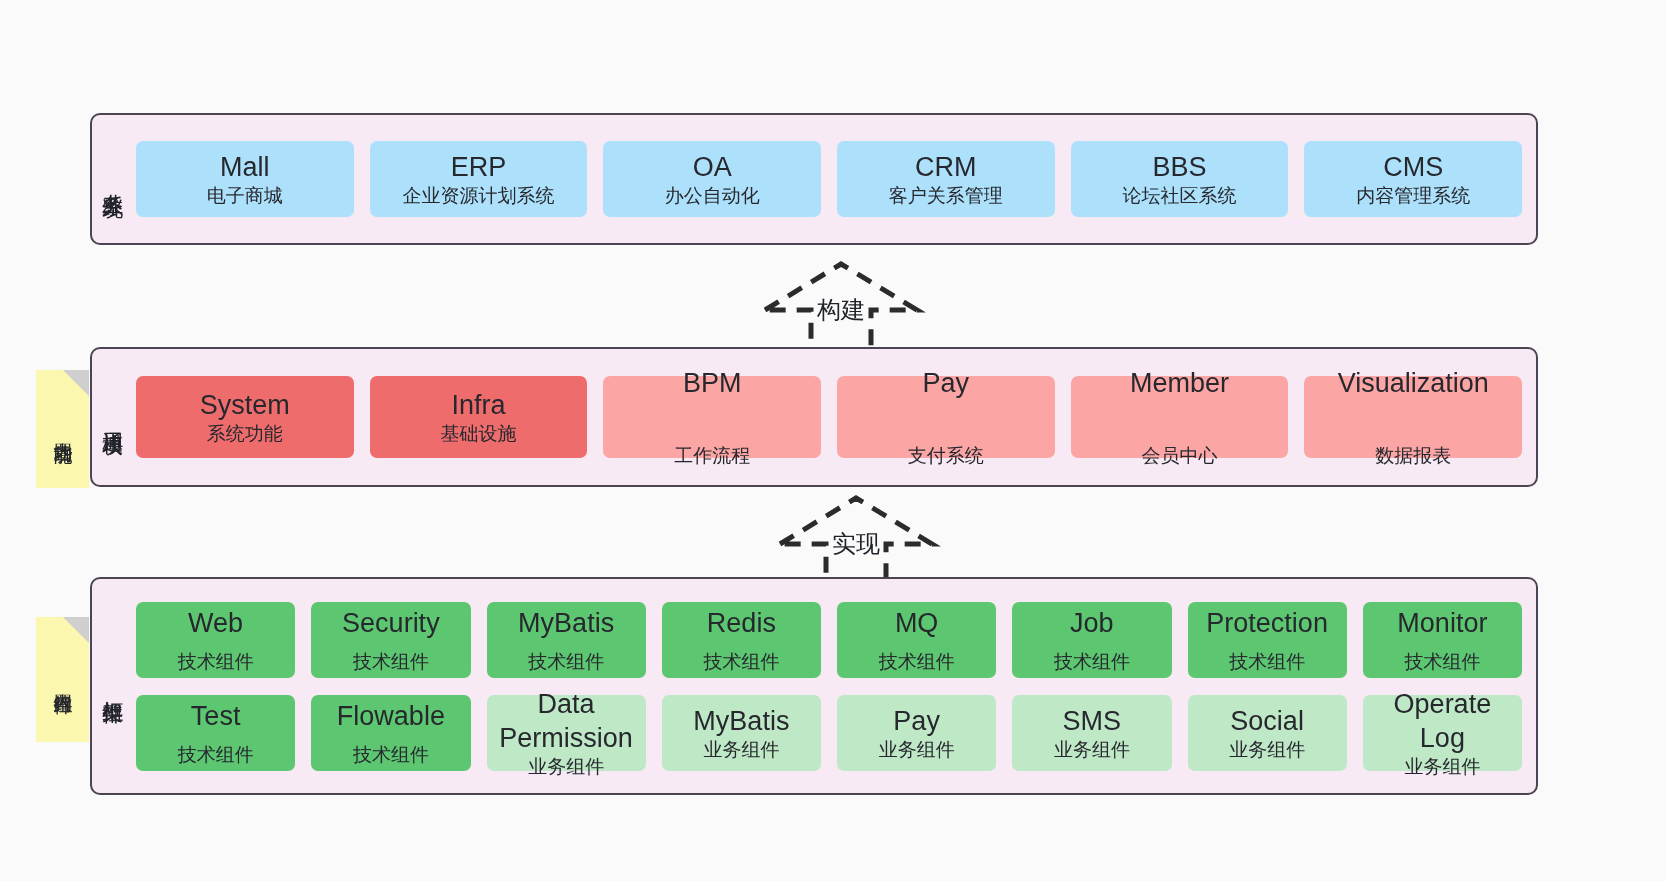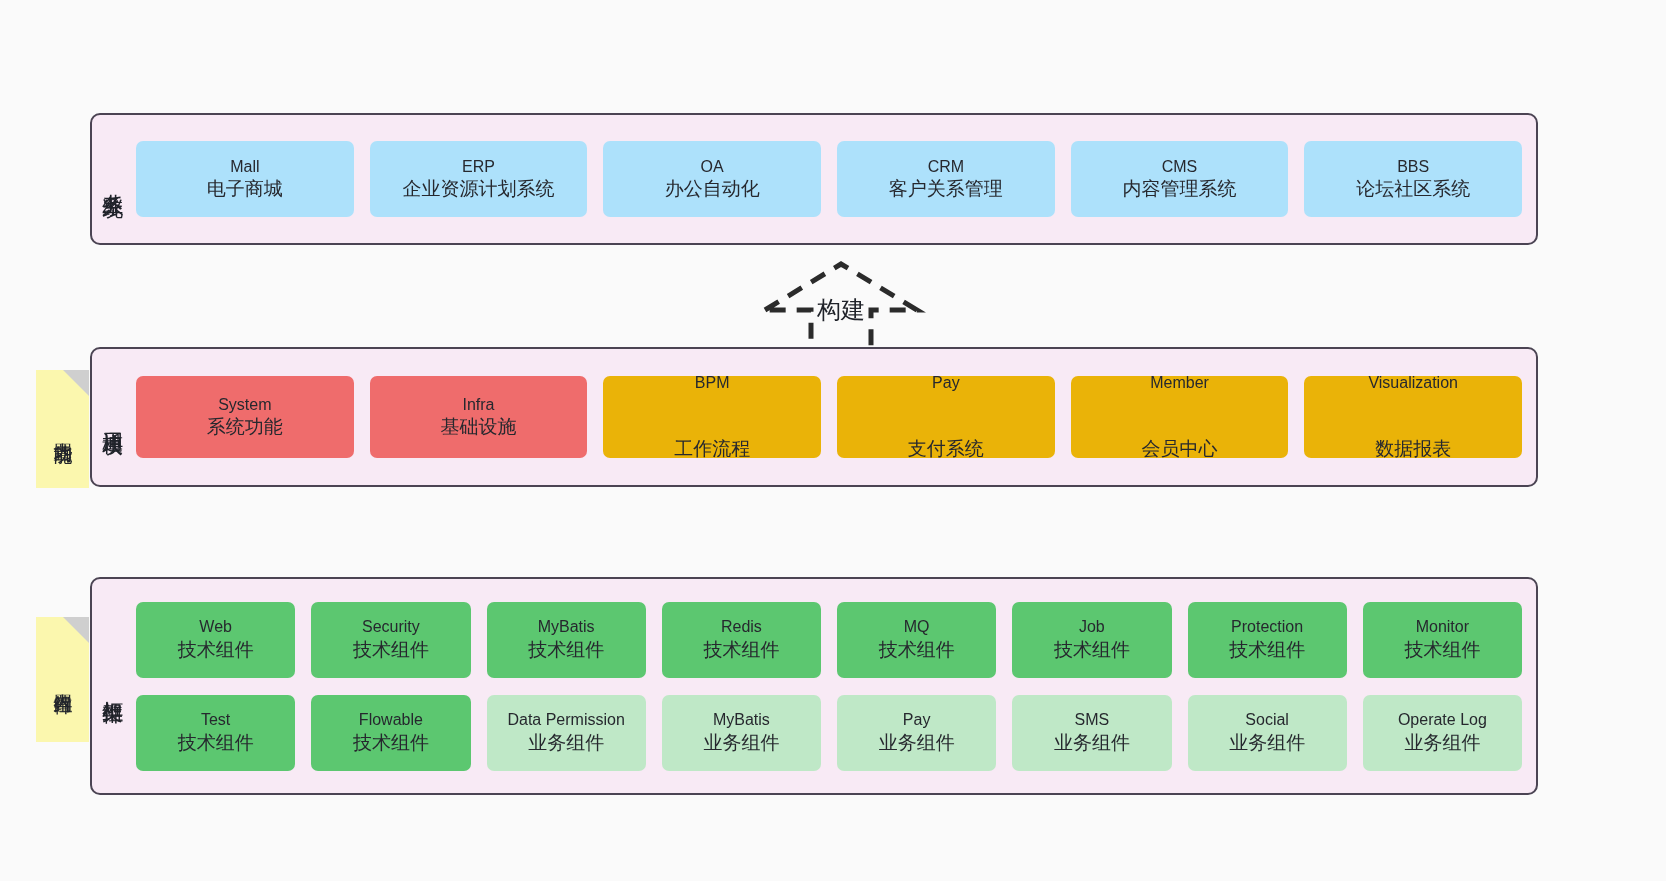--- a/index.html
+++ b/index.html
@@ -69,27 +69,27 @@
     display: flex;
     flex-direction: column;
     align-items: center;
     justify-content: center;
     text-align: center;
     color: #26282e;
     line-height: 1.26;
     box-sizing: border-box;
     padding: 4px 6px;
   }
-  .box .t1 { font-size: 16px; }
+  .box .t1 { font-size: 27px; }
   .box .t2 { font-size: 19px; }
 
   .box-blue  { background: #ade1fb; }
   .box-red   { background: #ef6c6c; }
-  .box-pink  { background: #eab308; gap: 44px; }
-  .box-green { background: #5cc770; }
+  .box-pink  { background: #fca5a5; gap: 44px; }
+  .box-green { background: #5cc770; justify-content: space-between; }
   .box-lgreen{ background: #bfe8c7; text-align: center; }
 
   .layer-business .box { height: 76px; }
   .layer-common   .box { height: 82px; }
   .layer-frame    .box { height: 76px; }
 
   
   .layer-business { left: 90px;  top: 113px; width: 1448px; height: 132px; }
   .layer-common   { left: 90px;  top: 347px; width: 1448px; height: 140px; }
   .layer-frame    { left: 90px;  top: 577px; width: 1448px; height: 218px; }
@@ -163,26 +163,26 @@
         </div>
         <div class="box box-blue">
           <span class="t1">OA</span>
           <span class="t2">办公自动化</span>
         </div>
         <div class="box box-blue">
           <span class="t1">CRM</span>
           <span class="t2">客户关系管理</span>
         </div>
         <div class="box box-blue">
+          <span class="t1">BBS</span>
+          <span class="t2">论坛社区系统</span>
+        </div>
+        <div class="box box-blue">
           <span class="t1">CMS</span>
           <span class="t2">内容管理系统</span>
-        </div>
-        <div class="box box-blue">
-          <span class="t1">BBS</span>
-          <span class="t2">论坛社区系统</span>
         </div>
       </div>
     </div>
   </div>
 
   <div class="arrow arrow-build">
     <svg width="160" height="104" viewBox="0 0 160 104">
       <path d="M 4 52 L 80 6 L 156 52 L 110 52 L 110 100 L 50 100 L 50 52 Z" fill="none" stroke="#2b2b2b" stroke-width="5" stroke-dasharray="16 11" stroke-linecap="butt" stroke-linejoin="miter"></path>
     </svg>
     <div class="arrow-label">构建</div>
@@ -218,20 +218,26 @@
           <span class="t2">会员中心</span>
         </div>
         <div class="box box-pink">
           <span class="t1">Visualization</span>
           <span class="t2">数据报表</span>
         </div>
       </div>
     </div>
   </div>
 
+  <div class="arrow arrow-impl">
+    <svg width="160" height="104" viewBox="0 0 160 104">
+      <path d="M 4 52 L 80 6 L 156 52 L 110 52 L 110 100 L 50 100 L 50 52 Z" fill="none" stroke="#2b2b2b" stroke-width="5" stroke-dasharray="16 11" stroke-linecap="butt" stroke-linejoin="miter"></path>
+    </svg>
+    <div class="arrow-label">实现</div>
+  </div>
 
   <div class="note note-frame">
     <span>内置组件</span>
     <span class="fold"></span>
   </div>
 
   <div class="layer layer-frame">
     <div class="layer-title">框架组件</div>
     <div class="layer-body">
 

